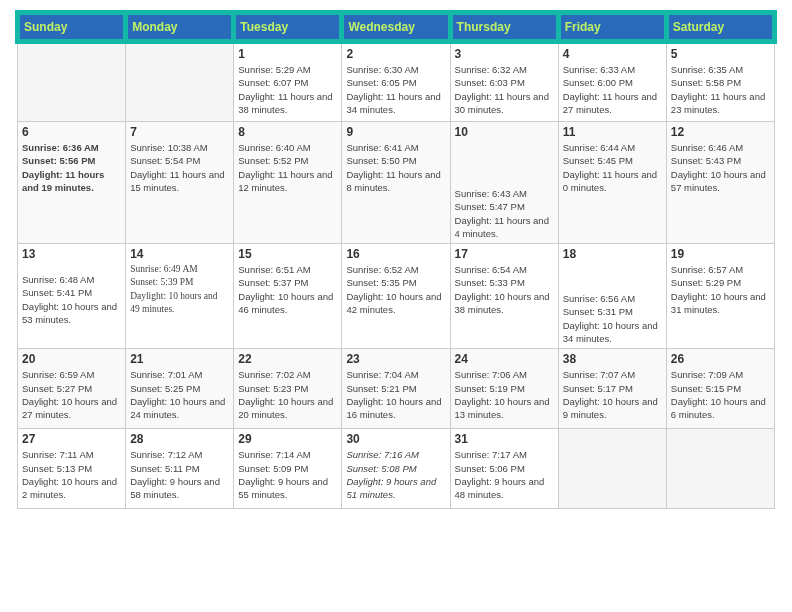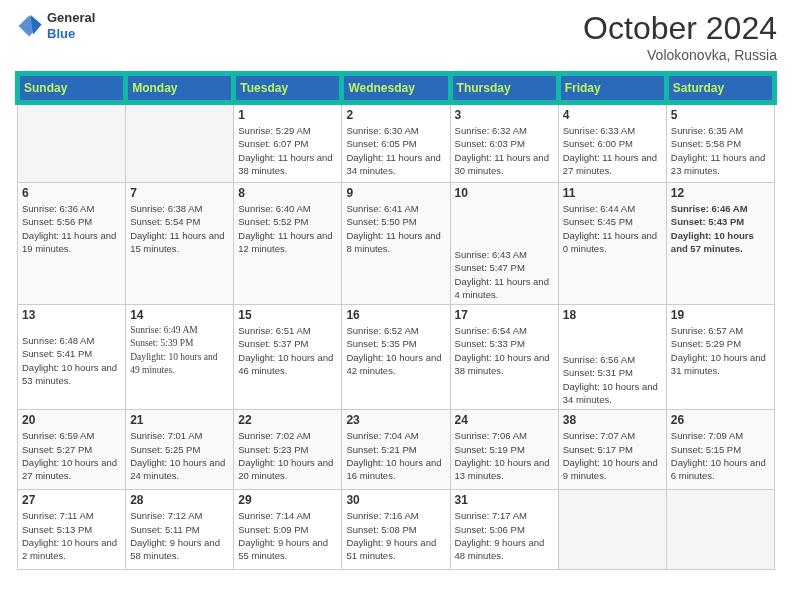--- a/index.html
+++ b/index.html
@@ -92,37 +92,20 @@
     }
     
     .row-even td { background: #f9f9f9; }
     .row-odd td { background: #fff; }
     .row-odd td.empty { background: #f5f5f5; }
   </style>
 </head>
 <body>
 
 <div class="page">
-  <div class="header">
-    <div class="logo">
-      <svg class="logo-icon" viewBox="0 0 40 40">
-        <polygon points="20,5 35,20 20,35 5,20" fill="#2a6abb" opacity="0.7"></polygon>
-        <polygon points="20,8 32,20 20,32 8,20" fill="#4a8adb" opacity="0.5"></polygon>
-        <polygon points="22,4 38,18 26,32" fill="#2a6abb"></polygon>
-      </svg>
-      <div class="logo-text">
-        <span class="logo-general">General</span>
-        <span class="logo-blue">Blue</span>
-      </div>
-    </div>
-    <div class="title-block">
-      <div class="month-title">October 2024</div>
-      <div class="location">Volokonovka, Russia</div>
-    </div>
-  </div>
 
   <table class="calendar">
     <thead>
       <tr>
       <th>Sunday</th>
           <th>Monday</th>
           <th>Tuesday</th>
           <th>Wednesday</th>
           <th>Thursday</th>
           <th>Friday</th>
@@ -160,27 +143,27 @@
           <td>
             <span class="day-num">5</span>
             <div class="day-info" style="white-space: pre-line;">Sunrise: 6:35 AM
 Sunset: 5:58 PM
 Daylight: 11 hours and 23 minutes.</div>
           </td>
         </tr>
         <tr class="row-even">
           <td>
             <span class="day-num">6</span>
-            <div class="day-info" style="white-space: pre-line;">Sunrise: 6:36 AM
+            <div class="day-info" style="white-space: pre-line; font-weight: bold;">Sunrise: 6:36 AM
 Sunset: 5:56 PM
 Daylight: 11 hours and 19 minutes.</div>
           </td>
           <td>
             <span class="day-num">7</span>
-            <div class="day-info" style="white-space: pre-line;">Sunrise: 6:38 AM
+            <div class="day-info" style="white-space: pre-line;">Sunrise: 10:38 AM
 Sunset: 5:54 PM
 Daylight: 11 hours and 15 minutes.</div>
           </td>
           <td>
             <span class="day-num">8</span>
             <div class="day-info" style="white-space: pre-line;">Sunrise: 6:40 AM
 Sunset: 5:52 PM
 Daylight: 11 hours and 12 minutes.</div>
           </td>
           <td>
@@ -196,21 +179,21 @@
 Daylight: 11 hours and 4 minutes.</div>
           </td>
           <td>
             <span class="day-num">11</span>
             <div class="day-info" style="white-space: pre-line;">Sunrise: 6:44 AM
 Sunset: 5:45 PM
 Daylight: 11 hours and 0 minutes.</div>
           </td>
           <td>
             <span class="day-num">12</span>
-            <div class="day-info" style="white-space: pre-line; font-weight: bold;">Sunrise: 6:46 AM
+            <div class="day-info" style="white-space: pre-line;">Sunrise: 6:46 AM
 Sunset: 5:43 PM
 Daylight: 10 hours and 57 minutes.</div>
           </td>
         </tr>
         <tr class="row-odd">
           <td>
             <span class="day-num">13</span>
             <div class="day-info" style="white-space: pre-line; margin-top: 12px;">Sunrise: 6:48 AM
 Sunset: 5:41 PM
 Daylight: 10 hours and 53 minutes.</div>
@@ -310,21 +293,21 @@
 Daylight: 9 hours and 58 minutes.</div>
           </td>
           <td>
             <span class="day-num">29</span>
             <div class="day-info" style="white-space: pre-line;">Sunrise: 7:14 AM
 Sunset: 5:09 PM
 Daylight: 9 hours and 55 minutes.</div>
           </td>
           <td>
             <span class="day-num">30</span>
-            <div class="day-info" style="white-space: pre-line;">Sunrise: 7:16 AM
+            <div class="day-info" style="white-space: pre-line; font-style: italic;">Sunrise: 7:16 AM
 Sunset: 5:08 PM
 Daylight: 9 hours and 51 minutes.</div>
           </td>
           <td>
             <span class="day-num">31</span>
             <div class="day-info" style="white-space: pre-line;">Sunrise: 7:17 AM
 Sunset: 5:06 PM
 Daylight: 9 hours and 48 minutes.</div>
           </td>
           <td class="empty"></td>

